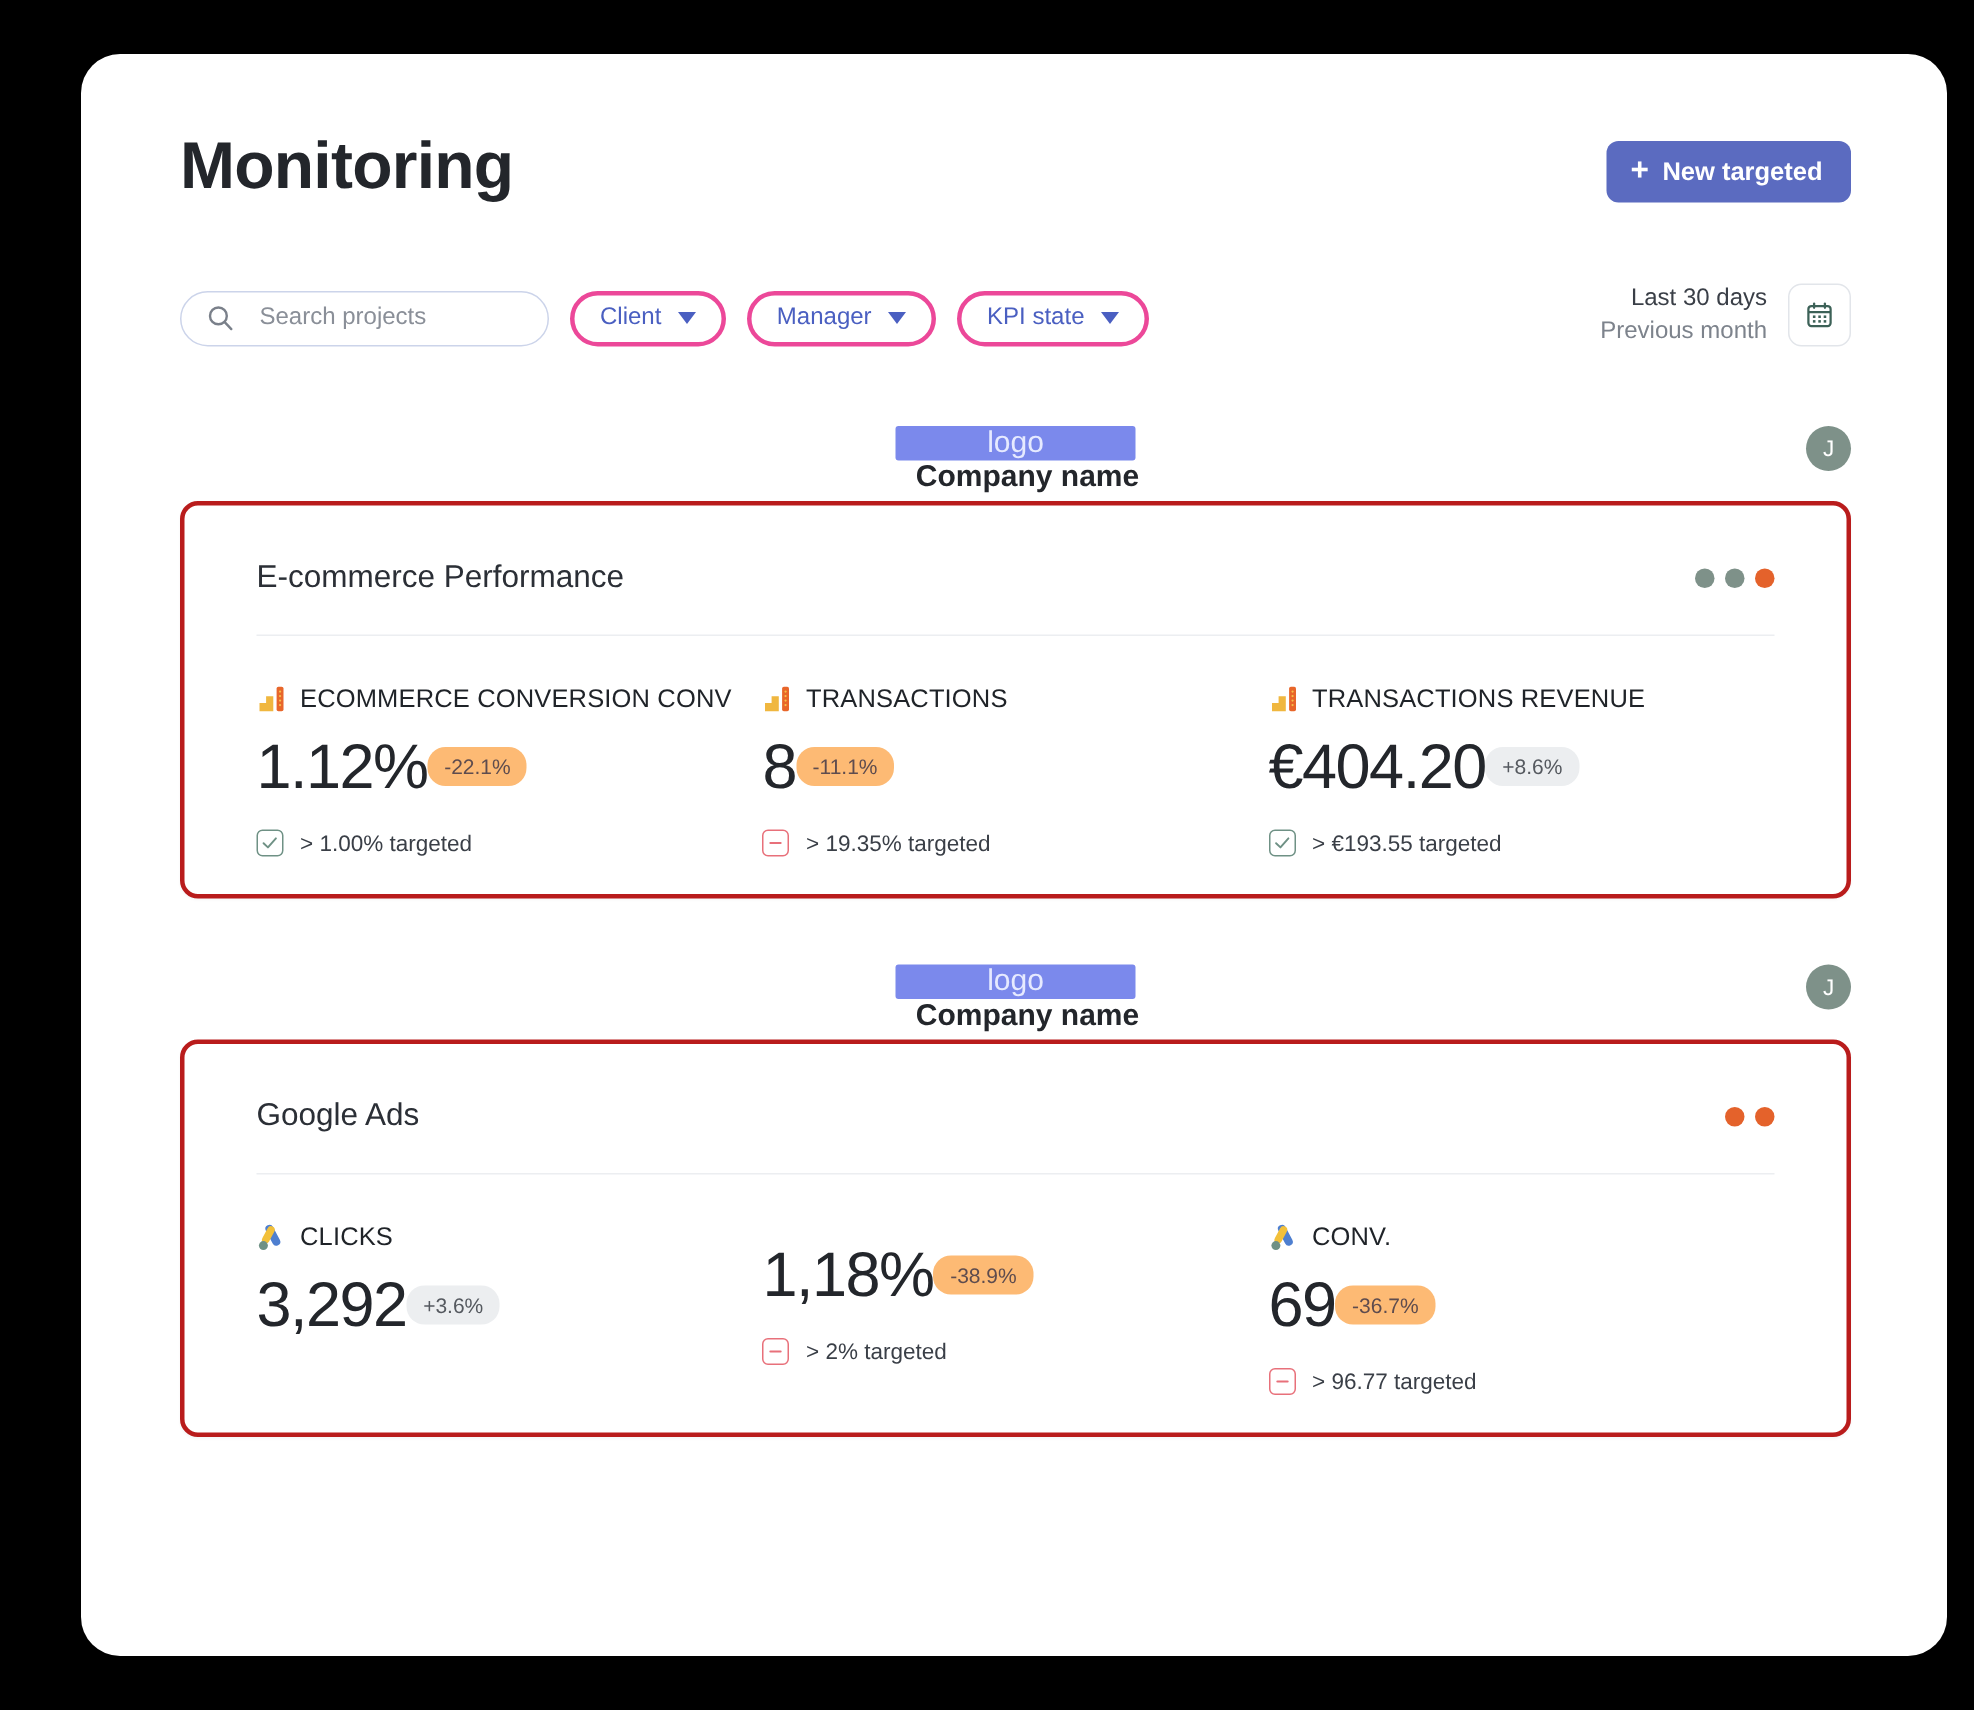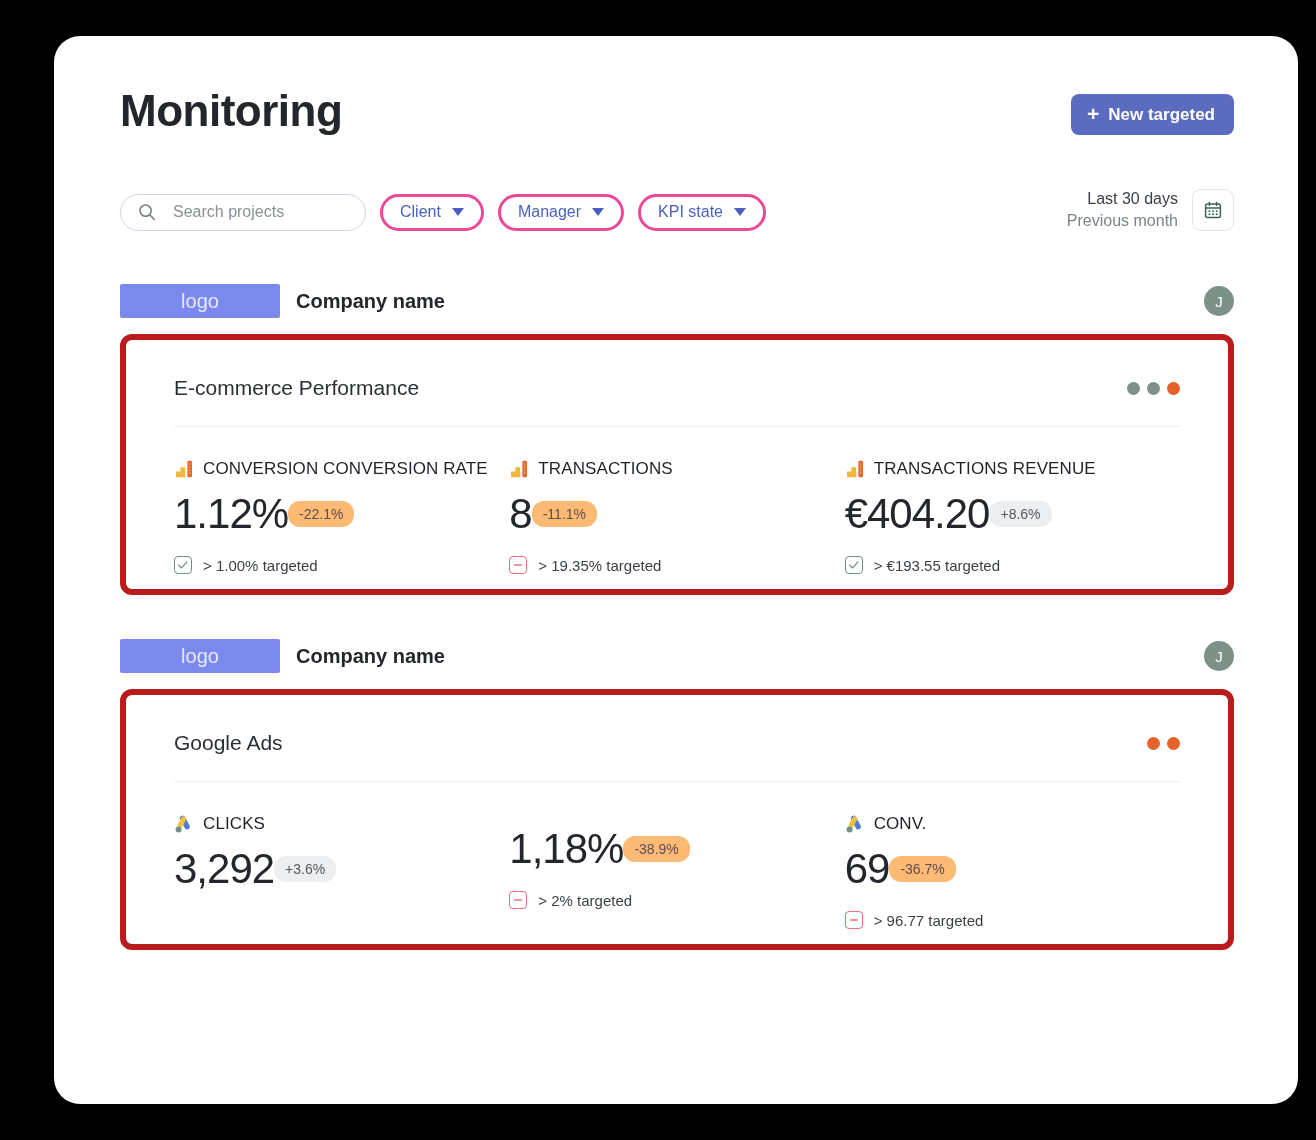--- a/index.html
+++ b/index.html
@@ -146,20 +146,21 @@
   
   .company-block { margin-top: 50px; }
   .company-block.second { margin-top: 44px; }
 
   .company-row {
     display: flex;
     align-items: center;
     height: 34px;
     position: relative;
     padding-left: 0px;
+    flex-direction: column;
   }
   .logo-chip {
     width: 160px; height: 34px;
     background: #7b89ec;
     color: #e6eaff;
     display: flex; align-items: center; justify-content: center;
     font-size: 20px;
     border-radius: 2px;
   }
   .company-name {
@@ -176,24 +177,24 @@
     background: #7e9189;
     color: #ffffff;
     display: flex; align-items: center; justify-content: center;
     font-size: 15px;
     cursor: pointer;
   }
 
   
   .project-card {
     margin-top: 16px;
-    border: 6px solid #b91c1c;
+    border: 3px solid #b91c1c;
     border-radius: 12px;
     background: #ffffff;
-    padding: 0 0 14px 0;
+    padding: 0 0 24px 0;
     box-shadow: 0 1px 2px rgba(16,24,40,0.04);
   }
 
   .card-head {
     display: flex;
     align-items: center;
     justify-content: space-between;
     padding: 34px 48px 0 48px;
     height: 62px;
   }
@@ -349,21 +350,21 @@
               <div class="kpi">
                 <div class="kpi-label-row">
                   <span class="icon-slot"><svg viewBox="0 0 20 20" width="20" height="20">
                       <rect x="13.4" y="1.8" width="4.6" height="16.4" rx="1.2" fill="#e8662a"></rect>
                       <circle cx="15.7" cy="5.0" r="0.75" fill="#f6c24a"></circle>
                       <circle cx="15.7" cy="8.0" r="0.75" fill="#f6c24a"></circle>
                       <circle cx="15.7" cy="11.0" r="0.75" fill="#f6c24a"></circle>
                       <circle cx="15.7" cy="14.0" r="0.75" fill="#f6c24a"></circle>
                       <path d="M2.0 18.2 L2.0 12.6 L6.4 12.6 L6.4 8.2 L11.2 8.2 L11.2 18.2 Z" fill="#f0b73f"></path>
                     </svg></span>
-                  <span class="kpi-label">CONVERSION CONVERSION RATE</span>
+                  <span class="kpi-label">ECOMMERCE CONVERSION CONV</span>
                 </div>
                 <div class="kpi-value-row">
                   <span class="kpi-value">1.12%</span>
                   <span class="badge neg">-22.1%</span>
                 </div>
                 <div class="kpi-target-row">
                   <span class="checkbox ok">
                     <svg viewBox="0 0 14 14" width="12" height="12">
                       <polyline points="2,7.2 5.4,10.4 11.6,3.4" fill="none" stroke="#6f9185" stroke-width="1.5" stroke-linecap="round" stroke-linejoin="round"></polyline>
                     </svg>

